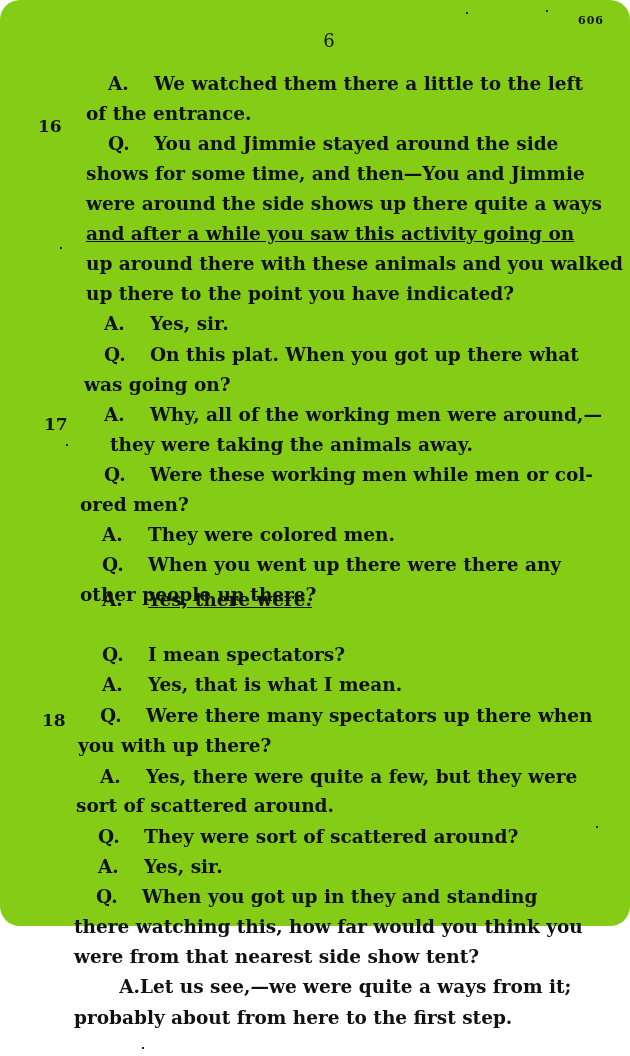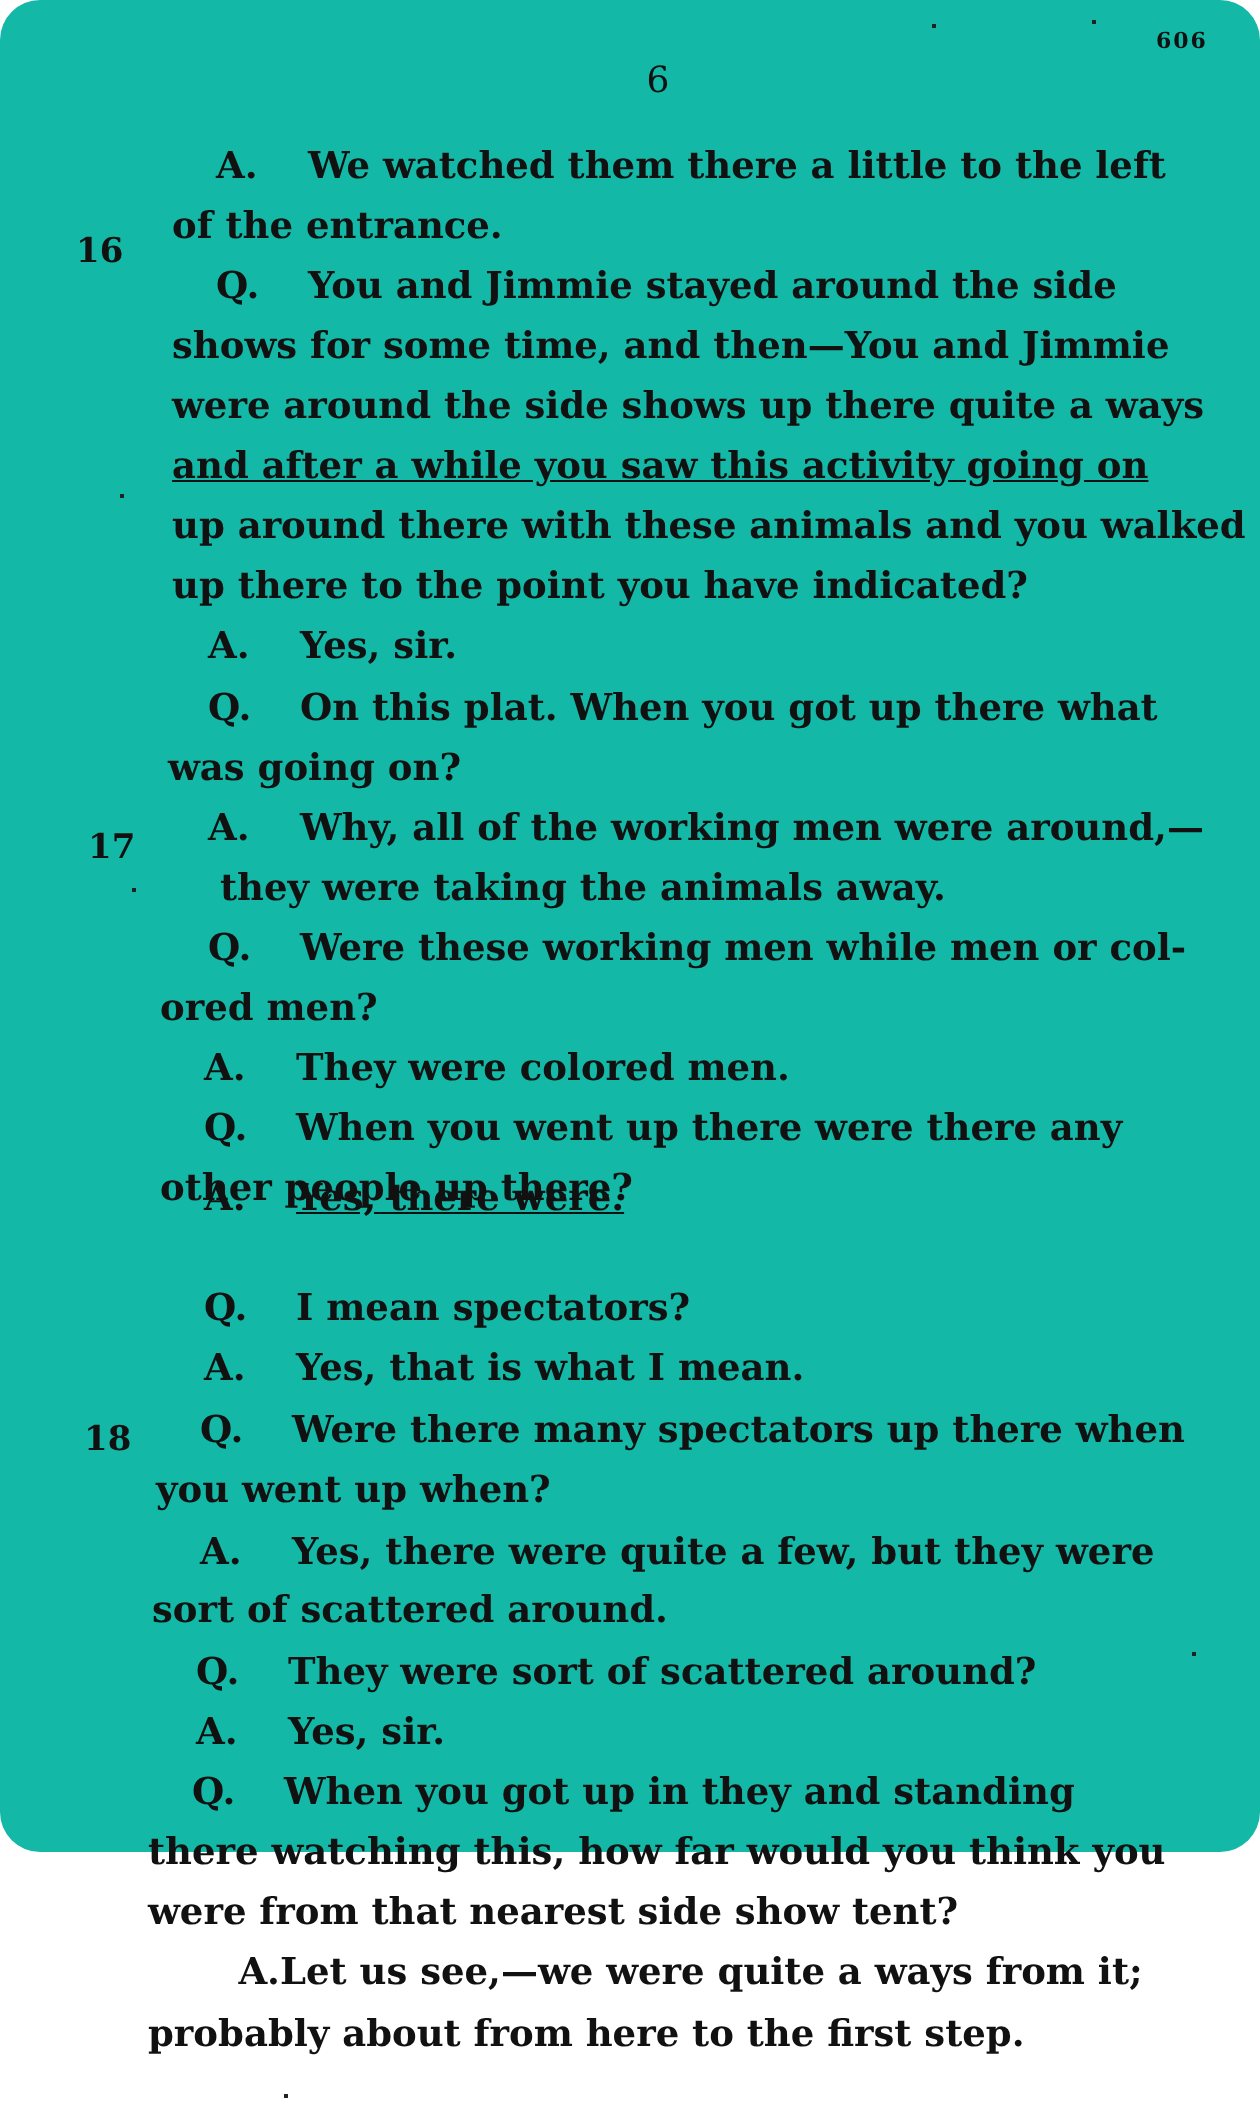--- a/index.html
+++ b/index.html
@@ -12,21 +12,21 @@
       height: 1056px;
       position: relative;
       overflow: hidden;
       font-family: "DejaVu Serif", "Liberation Serif", serif;
       color: #111111;
     }
     .page {
       position: absolute;
       left: 0; top: 0;
       width: 630px; height: 926px;
-      background: #14b8a6;
+      background: #84cc16;
       border-radius: 20px;
     }
     .stamp {
       position: absolute;
       top: 14px;
       left: 578px;
       font-size: 11px;
       font-weight: bold;
       letter-spacing: 1px;
     }
@@ -135,21 +135,21 @@
   <div class="line" style="left:102px; top:644px;">
     <span class="speaker">Q.</span><span>I mean spectators?</span>
   </div>
   <div class="line" style="left:102px; top:674px;">
     <span class="speaker">A.</span><span>Yes, that is what I mean.</span>
   </div>
   <div class="line" style="left:100px; top:705px;">
     <span class="speaker">Q.</span><span>Were there many spectators up there when</span>
   </div>
   <div class="line" style="left:78px; top:735px;">
-    <span>you went up when?</span>
+    <span>you with up there?</span>
   </div>
   <div class="line" style="left:100px; top:766px;">
     <span class="speaker">A.</span><span>Yes, there were quite a few, but they were</span>
   </div>
   <div class="line" style="left:76px; top:795px;">
     <span>sort of scattered around.</span>
   </div>
   <div class="line" style="left:98px; top:826px;">
     <span class="speaker">Q.</span><span>They were sort of scattered around?</span>
   </div>

